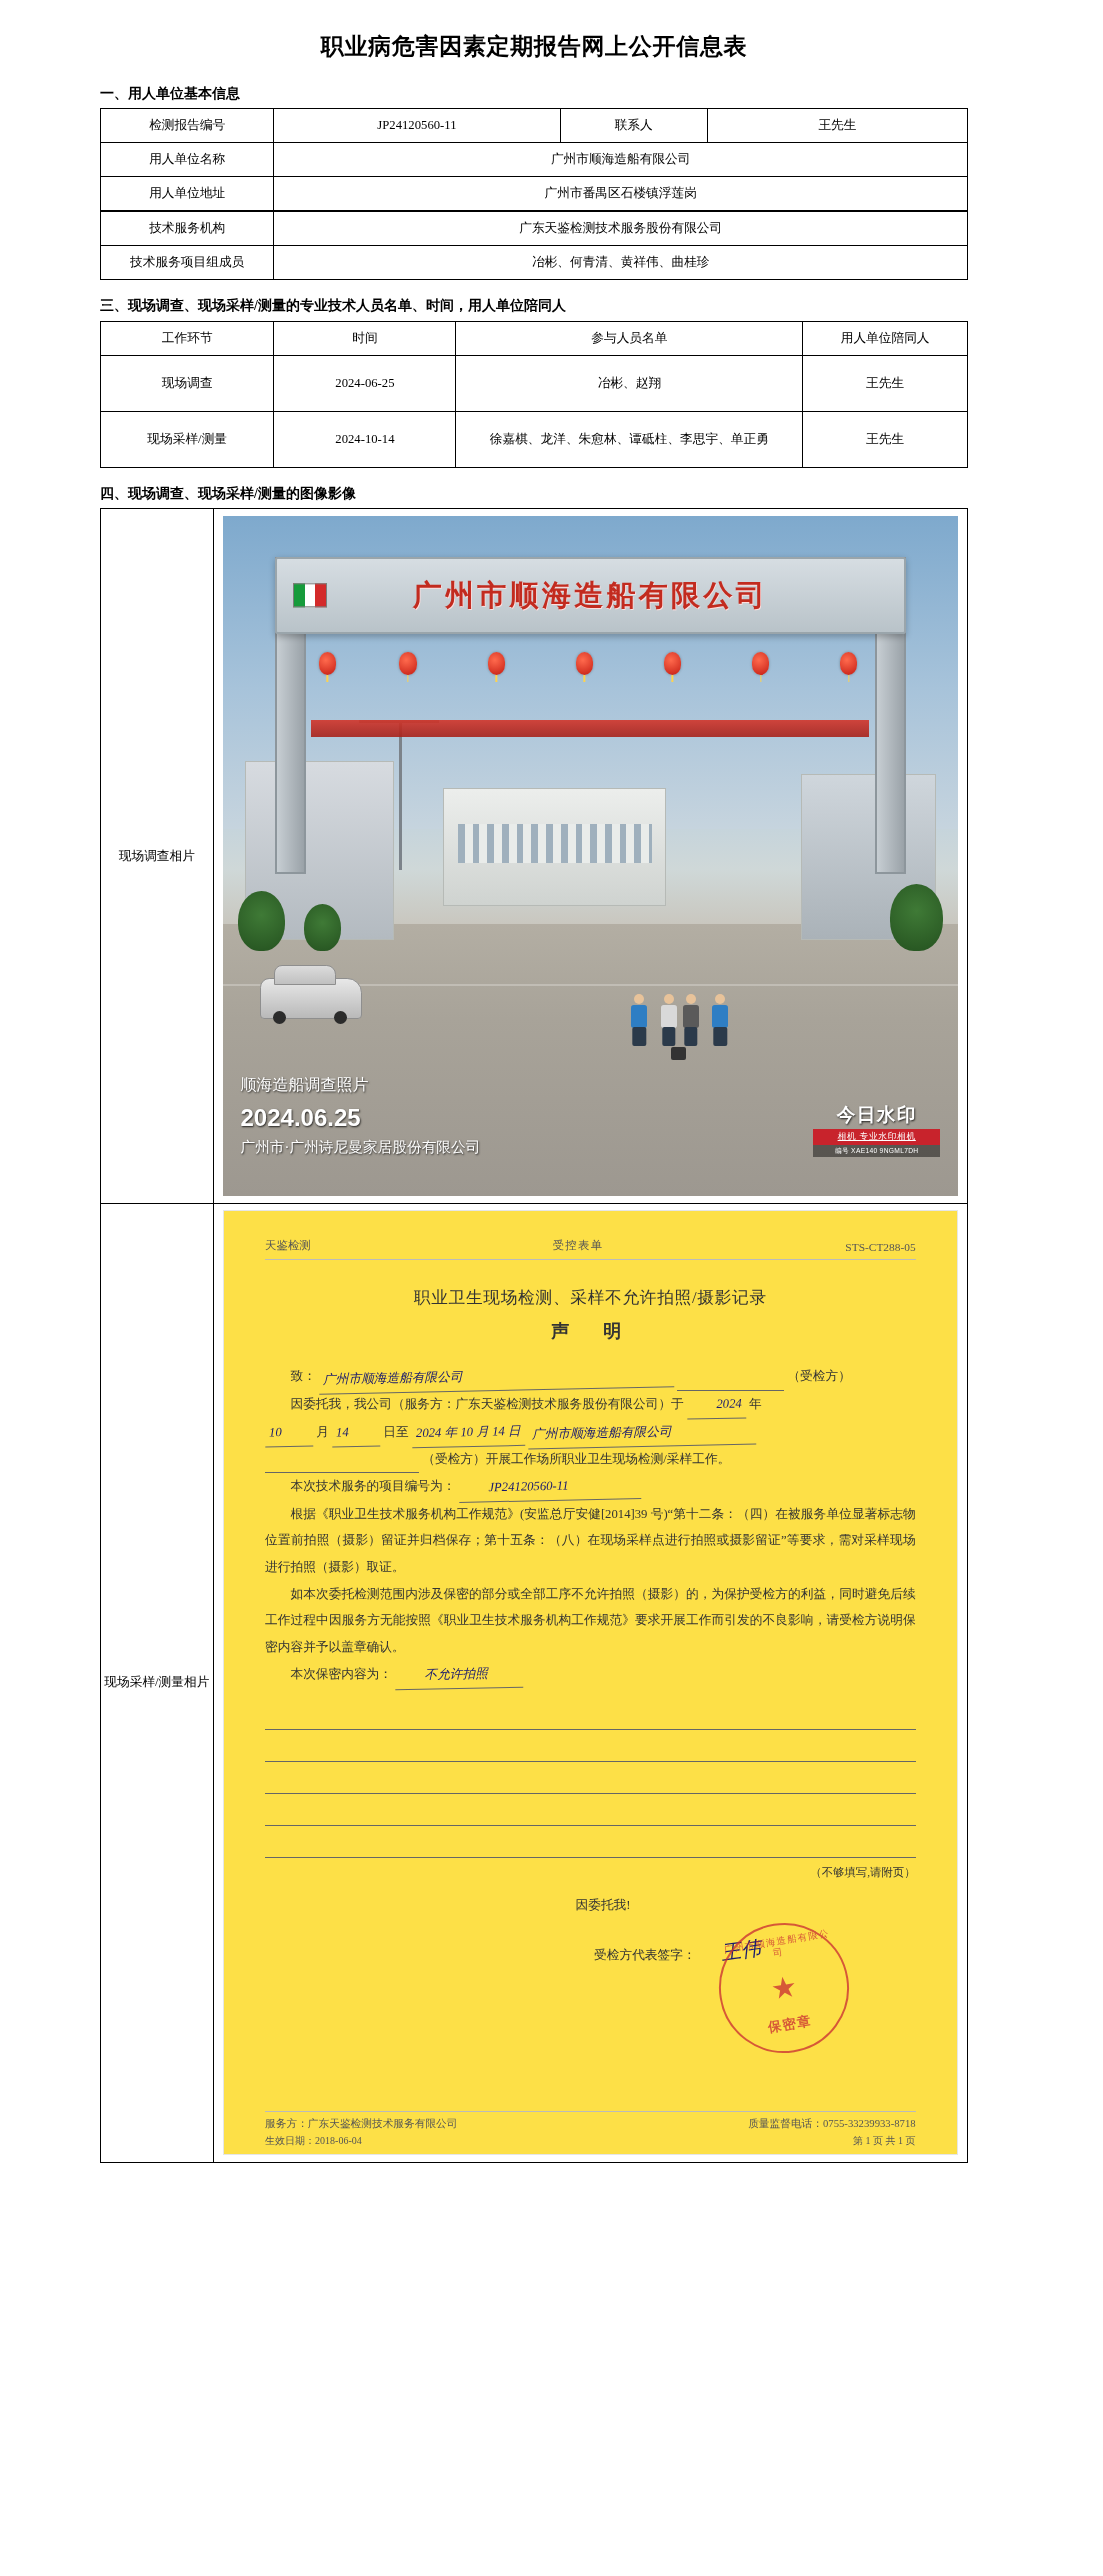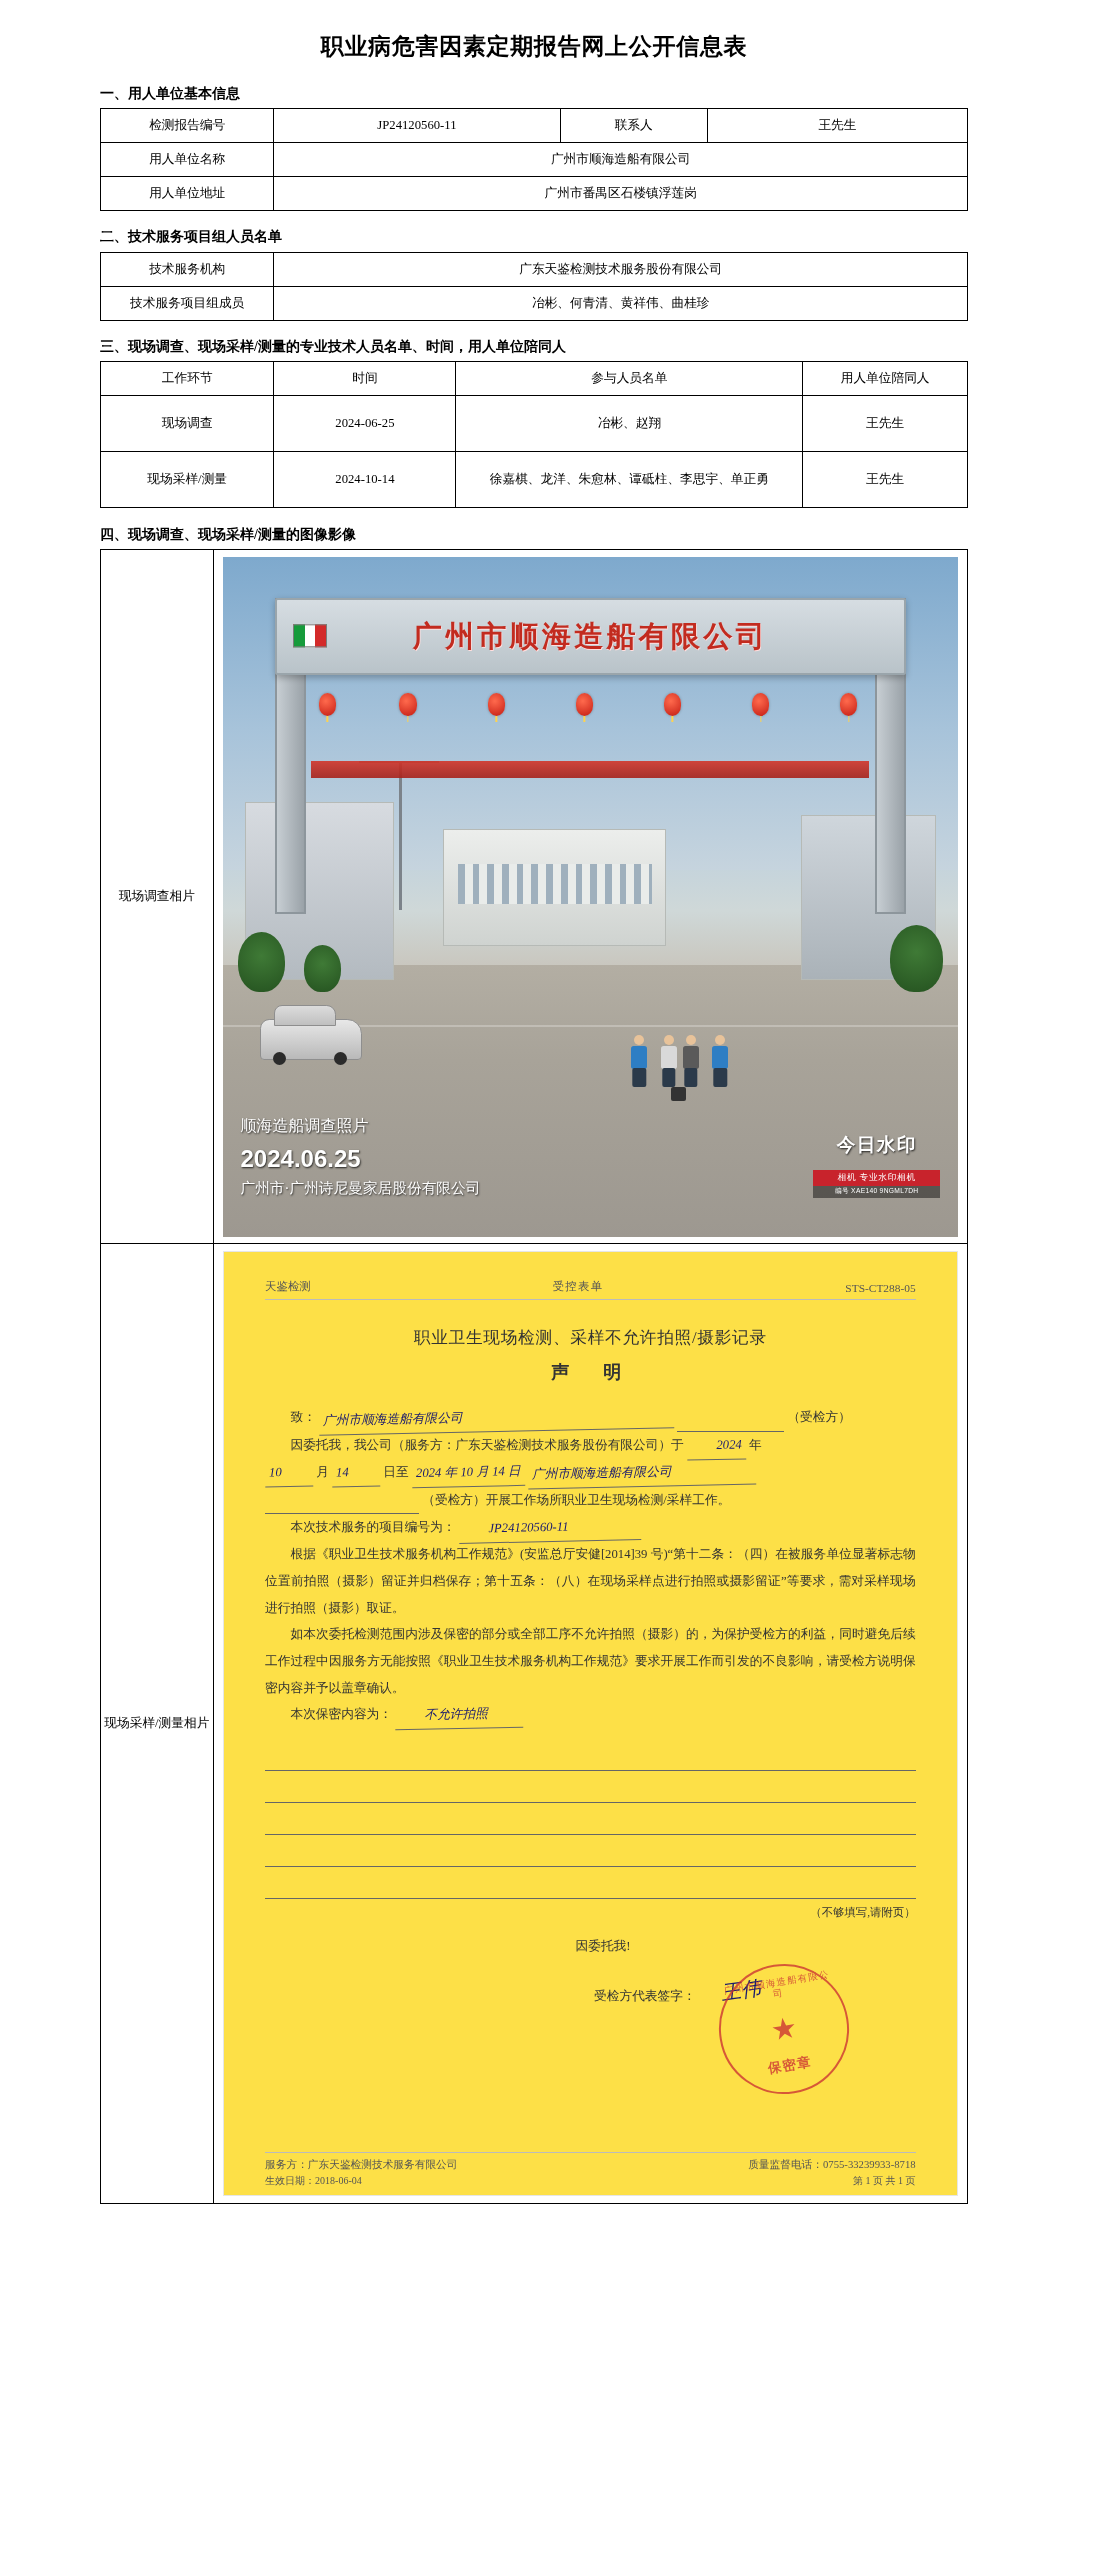--- a/index.html
+++ b/index.html
@@ -246,26 +246,27 @@
     width: 127px;
     text-align: center;
     color: #ffffff;
     font-family: "Liberation Sans", sans-serif;
   }
   .wm-logo .l1 {
     font-size: 18.7px; font-weight: bold; letter-spacing: 1.3px;
     text-shadow: 0.7px 0.7px 2px rgba(0,0,0,.8);
   }
   .wm-logo .l2 {
-    margin-top: 12px;
+    margin-top: 1px;
     font-size: 8.7px;
     background: #c8232c;
     color: #fff;
     padding: 2px 10px;
     letter-spacing: 0.7px;
+    text-decoration: underline;
   }
   .wm-logo .l3 {
     font-size: 6.7px;
     background: rgba(0,0,0,.45);
     padding: 1.3px;
     letter-spacing: 0.3px;
   }
 
   
   .photo2 {
@@ -419,21 +420,20 @@
         <td class="lbl">用人单位名称</td>
         <td colspan="3">广州市顺海造船有限公司</td>
       </tr>
       <tr>
         <td class="lbl">用人单位地址</td>
         <td colspan="3">广州市番禺区石楼镇浮莲岗</td>
       </tr>
     </tbody>
   </table>
 
-  <div class="section-title">二、技术服务项目组人员名单</div>
   <table class="t">
     <colgroup>
         <col style="width:20%">
         <col style="width:80%">
       </colgroup>
     <tbody>
       <tr>
         <td class="lbl">技术服务机构</td>
         <td>广东天鉴检测技术服务股份有限公司</td>
       </tr>

